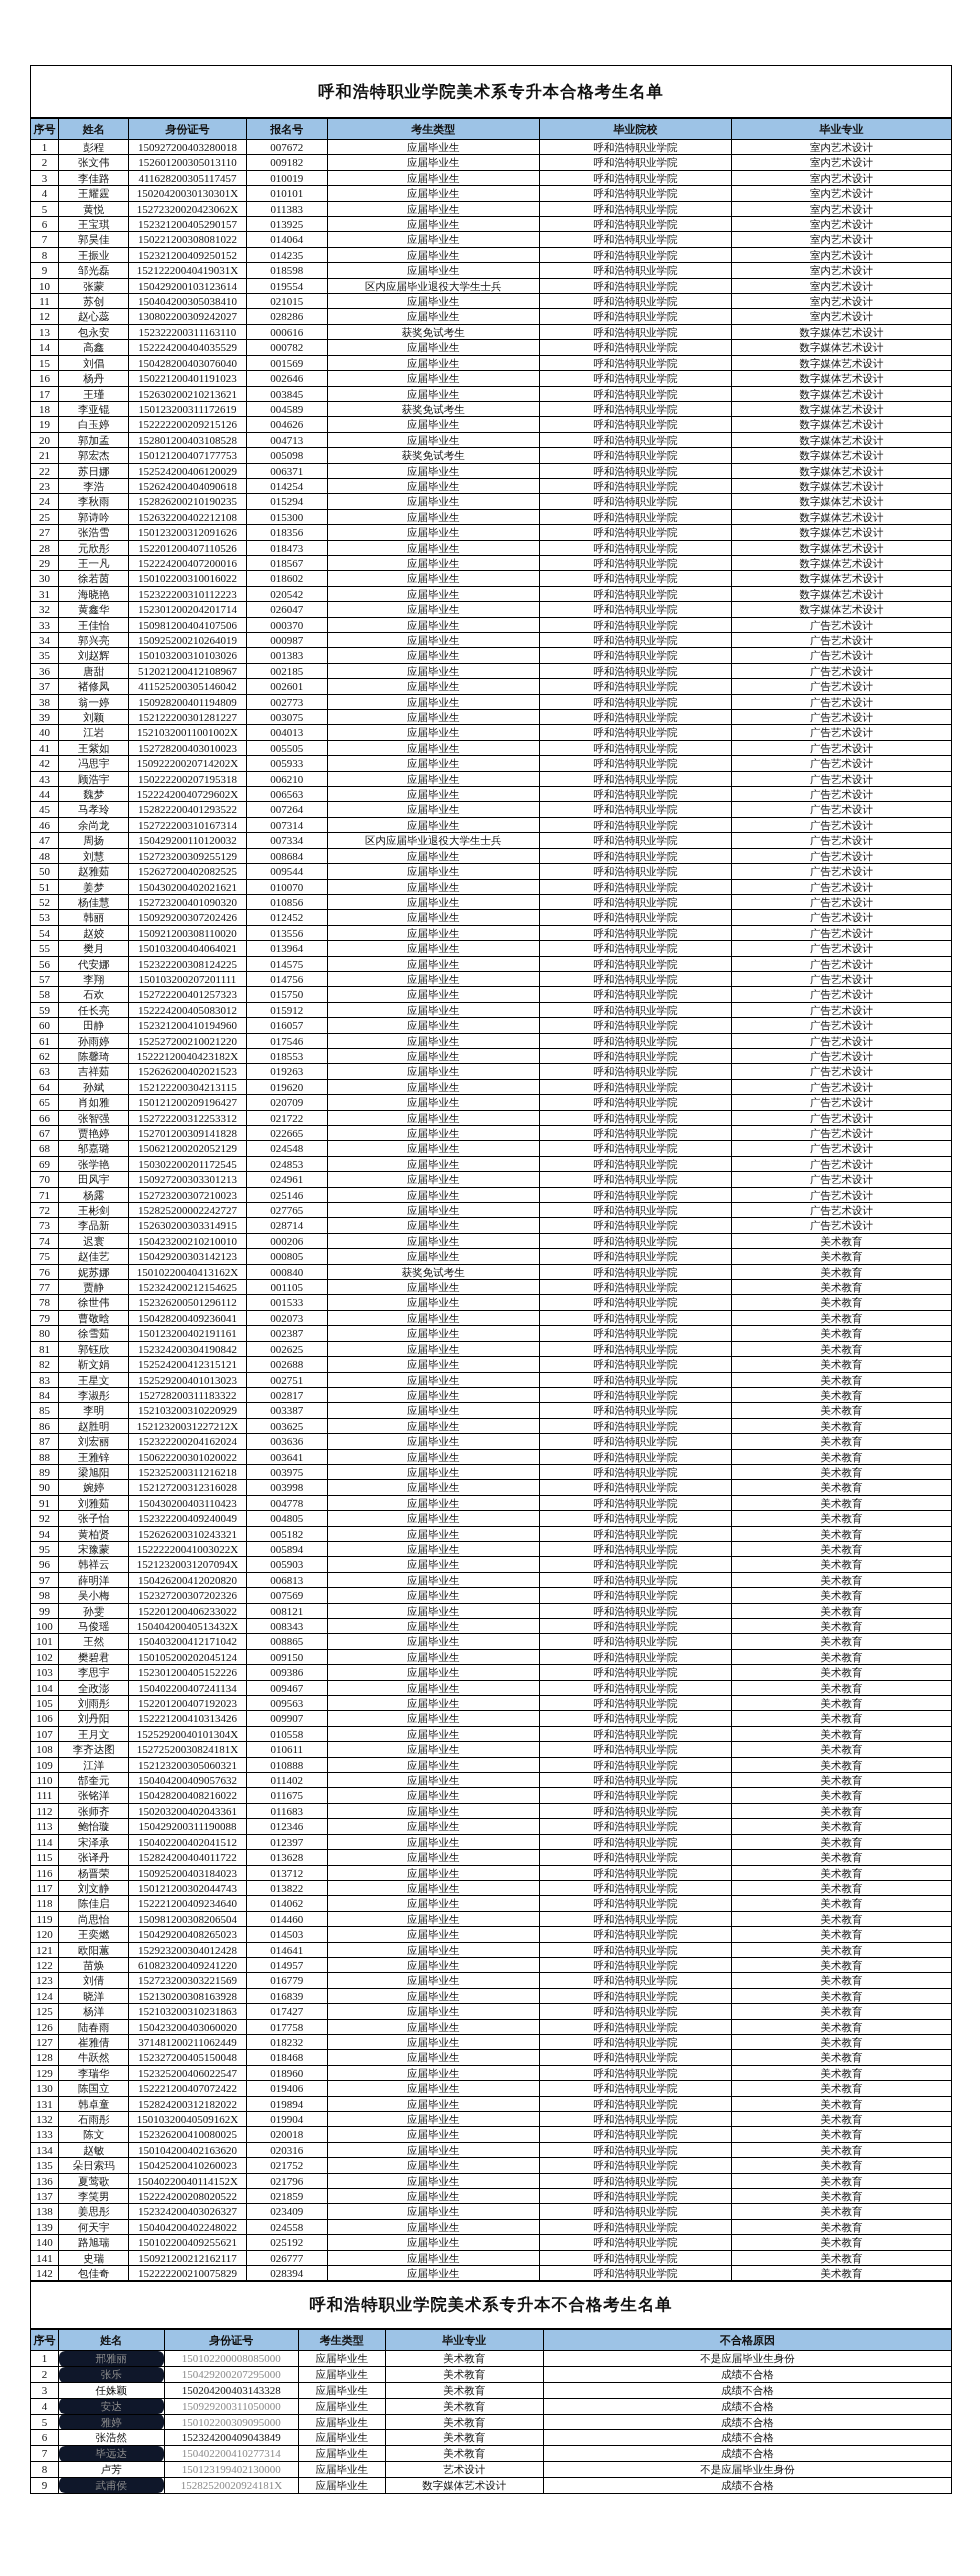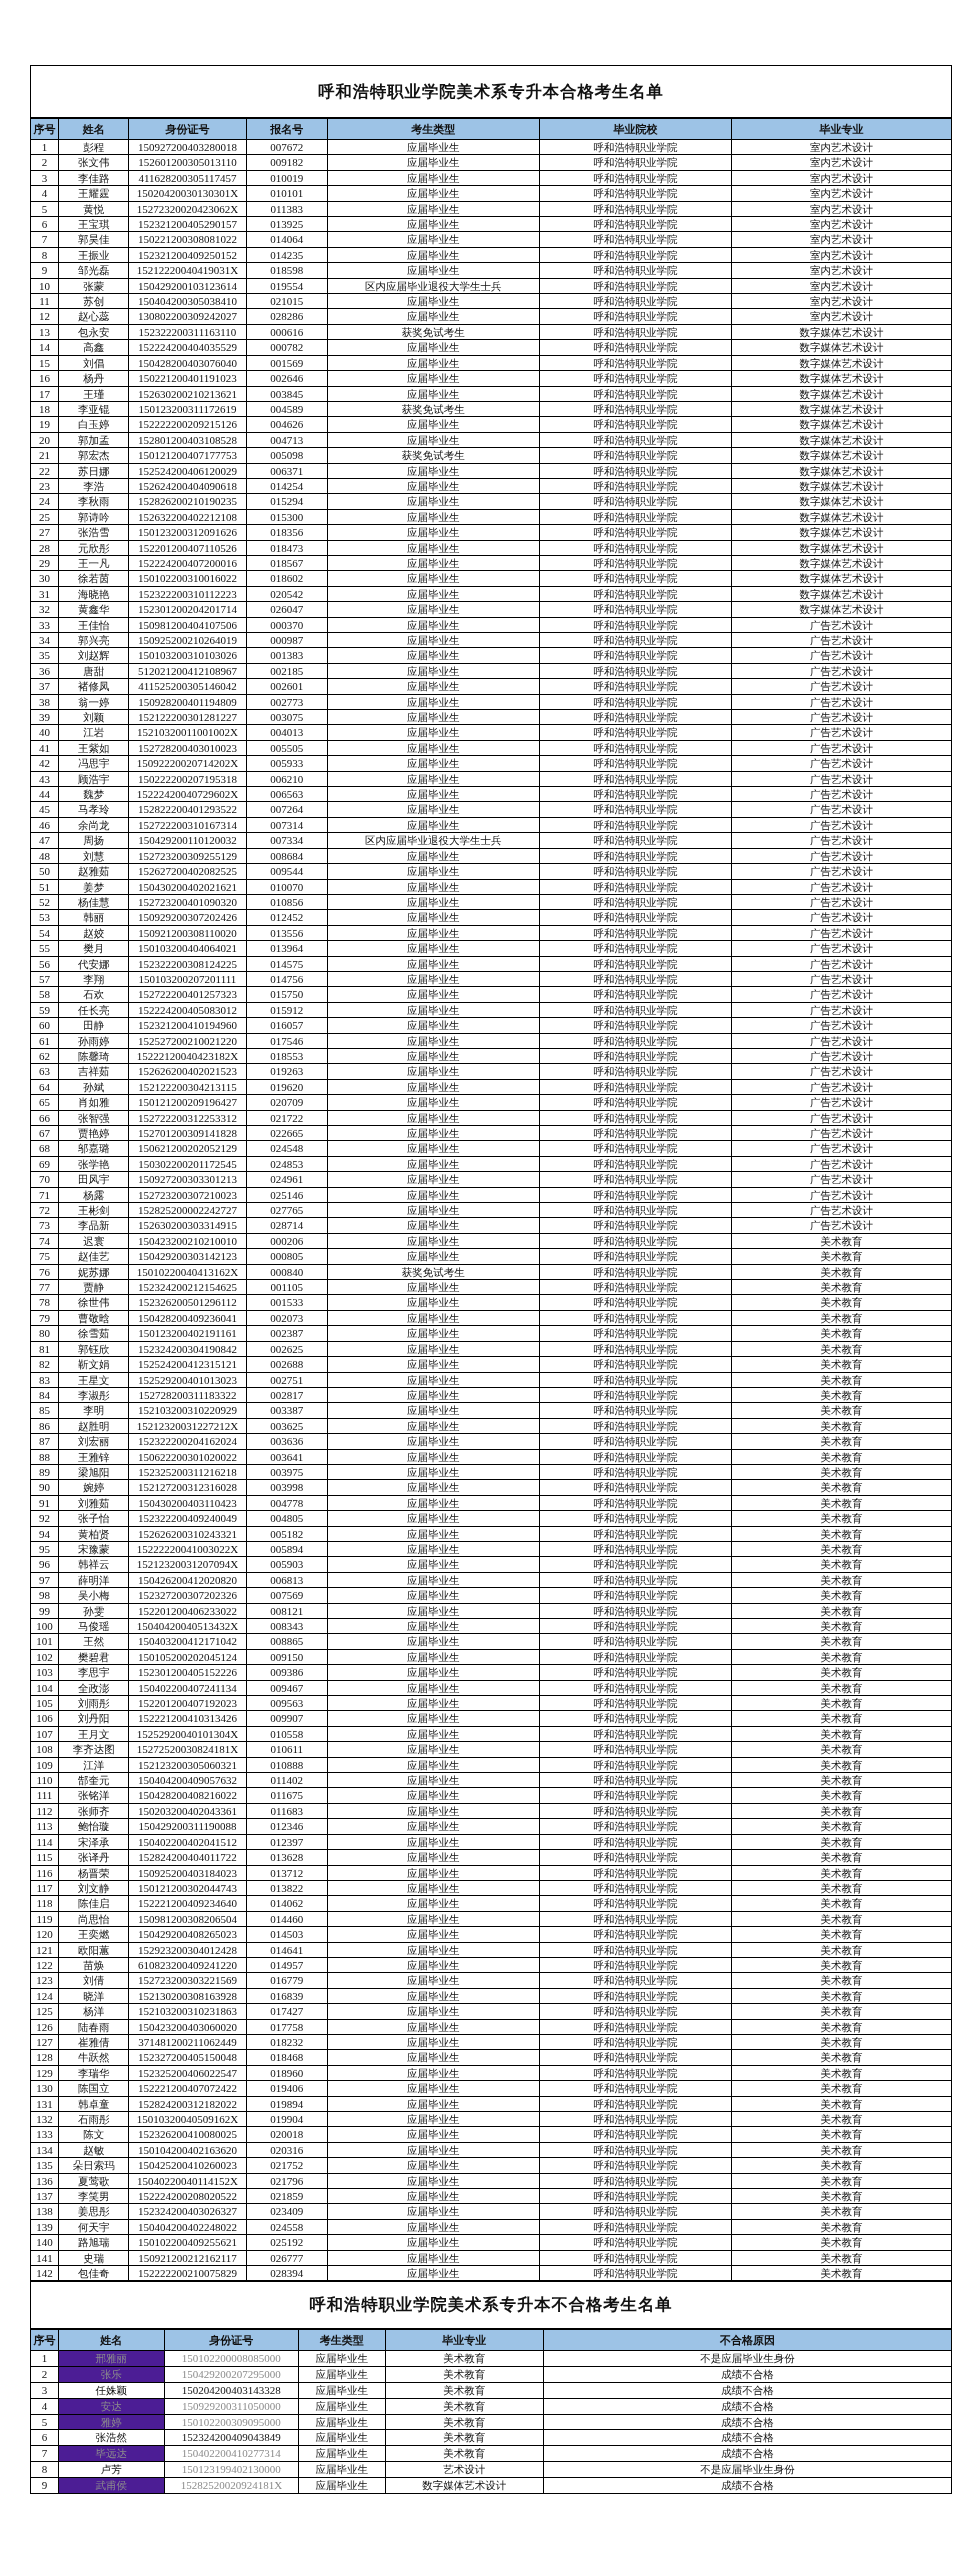--- a/index.html
+++ b/index.html
@@ -24,21 +24,21 @@
     height:20px;font-size:11px;font-weight:bold;padding:0;line-height:20px;
   }
   td{
     border:1px solid #000;height:14.4px;line-height:14.4px;font-size:10.5px;
     text-align:center;overflow:hidden;white-space:nowrap;padding:0 1px;
     box-sizing:content-box;
   }
   #t2 td{height:14.8px;line-height:14.8px;}
   .serif{font-family:"Liberation Serif",serif;font-size:11px;}
   td.gray{color:#8c8c8c;}
-  td.shade{background:#4c1d95;}
+  td.shade{background:#0f172a;border-radius:6px;}
 </style>
 </head>
 <body>
 
 <div class="sheet">
 
   <div class="title-box">呼和浩特职业学院美术系专升本合格考生名单</div>
 
   <table id="t1">
     <colgroup>

